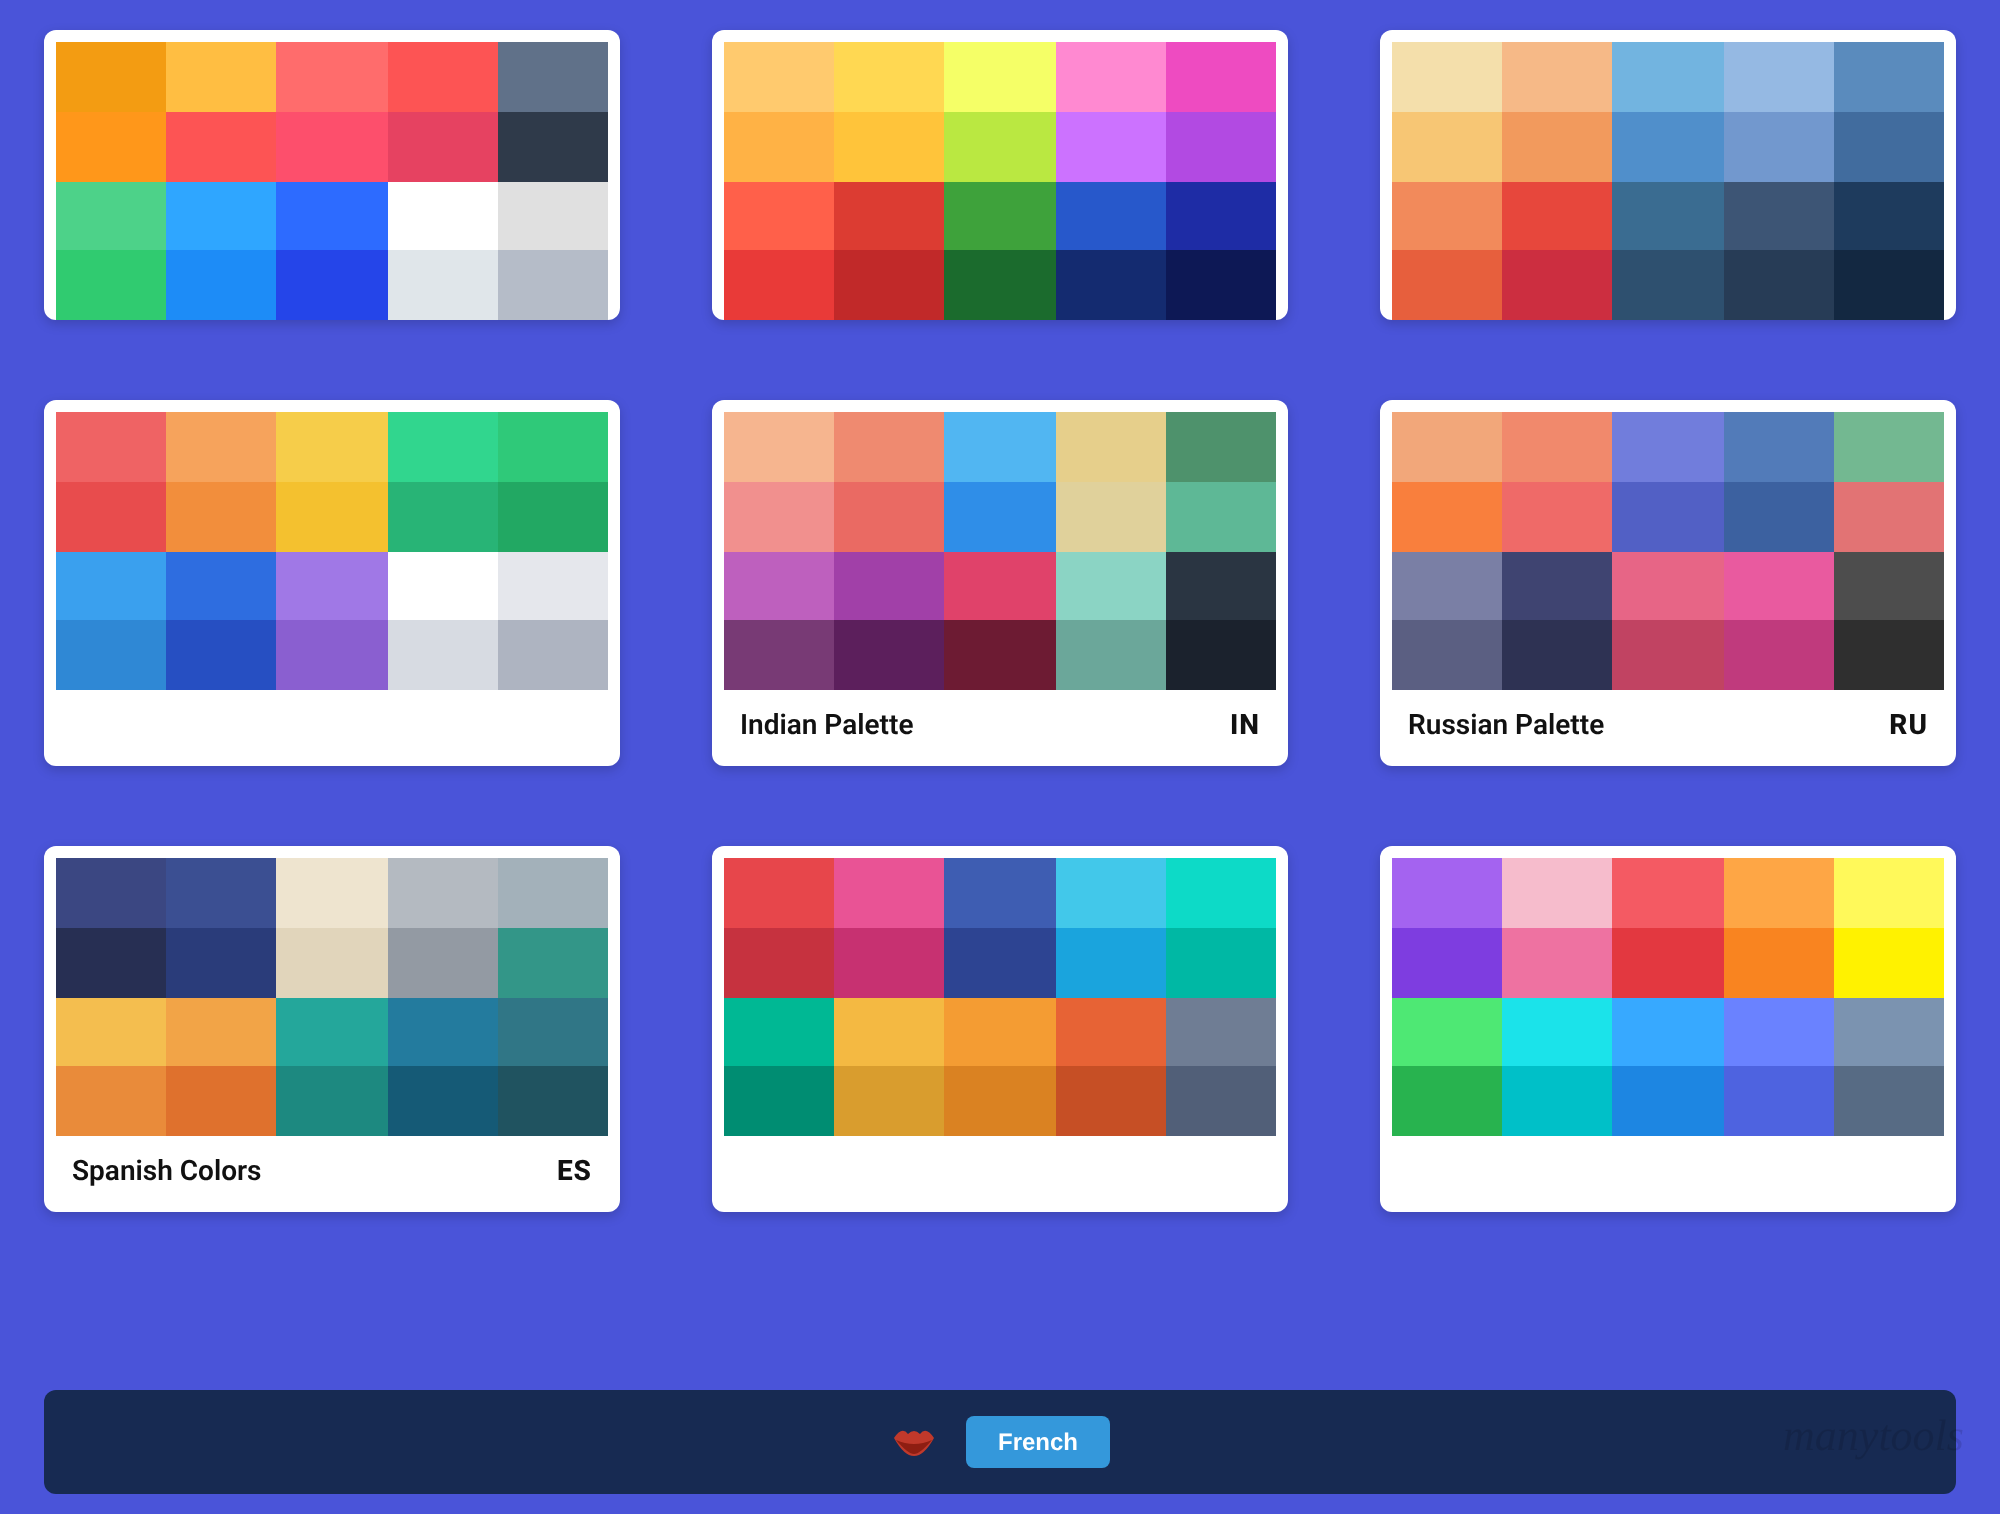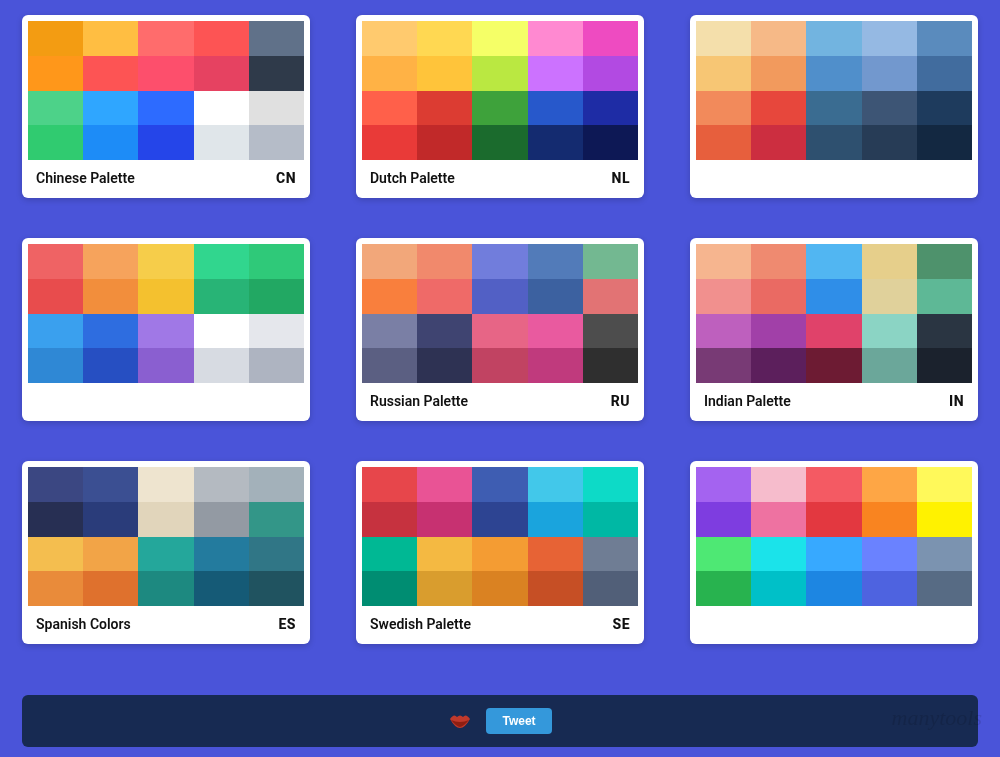--- a/index.html
+++ b/index.html
@@ -70,24 +70,20 @@
         <div style="background: rgb(47, 166, 255);"></div>
         <div style="background: rgb(45, 107, 255);"></div>
         <div style="background: rgb(255, 255, 255);"></div>
         <div style="background: rgb(224, 224, 224);"></div>
         <div style="background: rgb(48, 203, 112);"></div>
         <div style="background: rgb(29, 140, 247);"></div>
         <div style="background: rgb(37, 69, 233);"></div>
         <div style="background: rgb(224, 230, 234);"></div>
         <div style="background: rgb(181, 188, 200);"></div>
       </div>
-      <div class="card-footer">
-        <span class="pal-name">Chinese Palette</span>
-        <span class="pal-code">CN</span>
-      </div>
     </div>
     <div class="card">
       <div class="swatches">
         <div style="background: rgb(255, 202, 110);"></div>
         <div style="background: rgb(255, 216, 82);"></div>
         <div style="background: rgb(245, 255, 103);"></div>
         <div style="background: rgb(255, 137, 209);"></div>
         <div style="background: rgb(238, 75, 193);"></div>
         <div style="background: rgb(255, 178, 69);"></div>
         <div style="background: rgb(255, 196, 58);"></div>
@@ -98,24 +94,20 @@
         <div style="background: rgb(220, 60, 50);"></div>
         <div style="background: rgb(62, 162, 59);"></div>
         <div style="background: rgb(39, 88, 203);"></div>
         <div style="background: rgb(30, 44, 165);"></div>
         <div style="background: rgb(233, 58, 56);"></div>
         <div style="background: rgb(193, 41, 41);"></div>
         <div style="background: rgb(27, 107, 45);"></div>
         <div style="background: rgb(20, 43, 112);"></div>
         <div style="background: rgb(13, 24, 85);"></div>
       </div>
-      <div class="card-footer">
-        <span class="pal-name">Dutch Palette</span>
-        <span class="pal-code">NL</span>
-      </div>
     </div>
     <div class="card">
       <div class="swatches">
         <div style="background: rgb(244, 223, 171);"></div>
         <div style="background: rgb(246, 185, 135);"></div>
         <div style="background: rgb(114, 180, 224);"></div>
         <div style="background: rgb(149, 185, 227);"></div>
         <div style="background: rgb(90, 139, 189);"></div>
         <div style="background: rgb(247, 198, 116);"></div>
         <div style="background: rgb(242, 154, 93);"></div>
@@ -153,20 +145,48 @@
         <div style="background: rgb(229, 231, 236);"></div>
         <div style="background: rgb(47, 136, 213);"></div>
         <div style="background: rgb(38, 79, 194);"></div>
         <div style="background: rgb(138, 95, 208);"></div>
         <div style="background: rgb(215, 219, 226);"></div>
         <div style="background: rgb(174, 180, 193);"></div>
       </div>
     </div>
     <div class="card">
       <div class="swatches">
+        <div style="background: rgb(246, 181, 143);"></div>
+        <div style="background: rgb(239, 138, 112);"></div>
+        <div style="background: rgb(81, 182, 242);"></div>
+        <div style="background: rgb(230, 207, 139);"></div>
+        <div style="background: rgb(78, 146, 108);"></div>
+        <div style="background: rgb(241, 144, 142);"></div>
+        <div style="background: rgb(234, 106, 99);"></div>
+        <div style="background: rgb(47, 142, 232);"></div>
+        <div style="background: rgb(224, 209, 155);"></div>
+        <div style="background: rgb(94, 184, 150);"></div>
+        <div style="background: rgb(190, 96, 190);"></div>
+        <div style="background: rgb(161, 64, 168);"></div>
+        <div style="background: rgb(224, 66, 106);"></div>
+        <div style="background: rgb(139, 212, 196);"></div>
+        <div style="background: rgb(42, 53, 66);"></div>
+        <div style="background: rgb(120, 58, 117);"></div>
+        <div style="background: rgb(92, 31, 92);"></div>
+        <div style="background: rgb(109, 27, 51);"></div>
+        <div style="background: rgb(107, 167, 154);"></div>
+        <div style="background: rgb(27, 34, 45);"></div>
+      </div>
+      <div class="card-footer">
+        <span class="pal-name">Indian Palette</span>
+        <span class="pal-code">IN</span>
+      </div>
+    </div>
+    <div class="card">
+      <div class="swatches">
         <div style="background: rgb(242, 167, 122);"></div>
         <div style="background: rgb(241, 137, 108);"></div>
         <div style="background: rgb(113, 125, 220);"></div>
         <div style="background: rgb(82, 123, 185);"></div>
         <div style="background: rgb(115, 184, 145);"></div>
         <div style="background: rgb(249, 127, 61);"></div>
         <div style="background: rgb(239, 106, 104);"></div>
         <div style="background: rgb(82, 96, 197);"></div>
         <div style="background: rgb(60, 97, 160);"></div>
         <div style="background: rgb(226, 115, 116);"></div>
@@ -181,48 +201,20 @@
         <div style="background: rgb(192, 58, 125);"></div>
         <div style="background: rgb(47, 47, 47);"></div>
       </div>
       <div class="card-footer">
         <span class="pal-name">Russian Palette</span>
         <span class="pal-code">RU</span>
       </div>
     </div>
     <div class="card">
       <div class="swatches">
-        <div style="background: rgb(246, 181, 143);"></div>
-        <div style="background: rgb(239, 138, 112);"></div>
-        <div style="background: rgb(81, 182, 242);"></div>
-        <div style="background: rgb(230, 207, 139);"></div>
-        <div style="background: rgb(78, 146, 108);"></div>
-        <div style="background: rgb(241, 144, 142);"></div>
-        <div style="background: rgb(234, 106, 99);"></div>
-        <div style="background: rgb(47, 142, 232);"></div>
-        <div style="background: rgb(224, 209, 155);"></div>
-        <div style="background: rgb(94, 184, 150);"></div>
-        <div style="background: rgb(190, 96, 190);"></div>
-        <div style="background: rgb(161, 64, 168);"></div>
-        <div style="background: rgb(224, 66, 106);"></div>
-        <div style="background: rgb(139, 212, 196);"></div>
-        <div style="background: rgb(42, 53, 66);"></div>
-        <div style="background: rgb(120, 58, 117);"></div>
-        <div style="background: rgb(92, 31, 92);"></div>
-        <div style="background: rgb(109, 27, 51);"></div>
-        <div style="background: rgb(107, 167, 154);"></div>
-        <div style="background: rgb(27, 34, 45);"></div>
-      </div>
-      <div class="card-footer">
-        <span class="pal-name">Indian Palette</span>
-        <span class="pal-code">IN</span>
-      </div>
-    </div>
-    <div class="card">
-      <div class="swatches">
         <div style="background: rgb(59, 71, 130);"></div>
         <div style="background: rgb(59, 79, 146);"></div>
         <div style="background: rgb(238, 228, 207);"></div>
         <div style="background: rgb(180, 186, 193);"></div>
         <div style="background: rgb(163, 177, 186);"></div>
         <div style="background: rgb(39, 47, 83);"></div>
         <div style="background: rgb(42, 60, 122);"></div>
         <div style="background: rgb(225, 213, 187);"></div>
         <div style="background: rgb(147, 154, 163);"></div>
         <div style="background: rgb(51, 150, 136);"></div>
@@ -258,24 +250,20 @@
         <div style="background: rgb(244, 185, 66);"></div>
         <div style="background: rgb(244, 156, 51);"></div>
         <div style="background: rgb(231, 99, 53);"></div>
         <div style="background: rgb(111, 125, 148);"></div>
         <div style="background: rgb(0, 141, 114);"></div>
         <div style="background: rgb(217, 157, 46);"></div>
         <div style="background: rgb(218, 130, 34);"></div>
         <div style="background: rgb(198, 79, 37);"></div>
         <div style="background: rgb(81, 95, 120);"></div>
       </div>
-      <div class="card-footer">
-        <span class="pal-name">Swedish Palette</span>
-        <span class="pal-code">SE</span>
-      </div>
     </div>
     <div class="card">
       <div class="swatches">
         <div style="background: rgb(164, 99, 240);"></div>
         <div style="background: rgb(246, 188, 204);"></div>
         <div style="background: rgb(244, 90, 99);"></div>
         <div style="background: rgb(254, 166, 69);"></div>
         <div style="background: rgb(255, 249, 90);"></div>
         <div style="background: rgb(126, 61, 224);"></div>
         <div style="background: rgb(238, 114, 161);"></div>
@@ -296,16 +284,16 @@
     </div>
   </div>
 
 <div class="banner">
   <span class="lips">
     <svg viewBox="0 0 24 14" width="24" height="14">
       <path d="M2 5 Q6 -1 9 3 Q12 0 15 3 Q18 -1 22 5 Q17 14 12 14 Q7 14 2 5 Z" fill="#c0392b"></path>
       <path d="M3 6 Q12 10 21 6 Q15 13 12 13 Q9 13 3 6 Z" fill="#8e1e12"></path>
     </svg>
   </span>
-  <button class="tweet-btn">Tweet</button>
+  <button class="tweet-btn">French</button>
 </div>
 
 <div class="watermark">manytools</div>
 
 </body></html>

